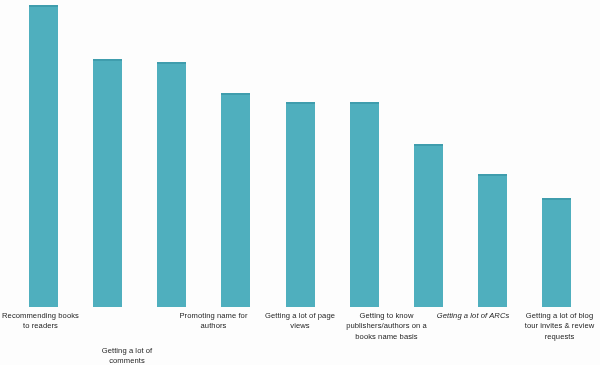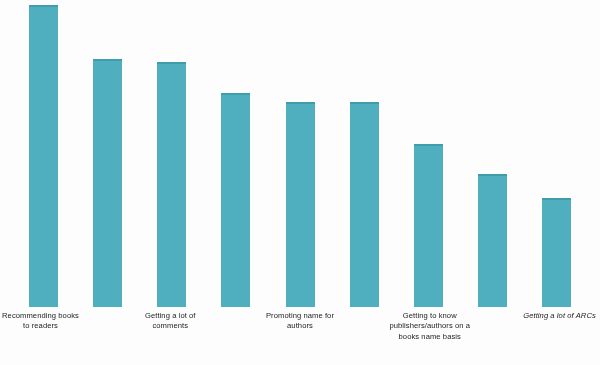--- a/index.html
+++ b/index.html
@@ -110,19 +110,21 @@
       </div>
       <div class="bar-slot">
         <div class="bar" style="height: 36%; background: rgb(79, 175, 190); border-top-color: rgb(63, 157, 173);"></div>
       </div>
 
     </div>
   </div>
 
   <div class="labels-row">
     <div class="label-slot" style="color: rgb(29, 29, 29);">Recommending books to readers</div>
-    <div class="label-slot" style="color: rgb(29, 29, 29);">Getting a lot of comments</div>
+    <div class="label-slot" style="color: rgb(29, 29, 29); margin-top: 35px;">Getting a lot of comments</div>
     <div class="label-slot" style="color: rgb(29, 29, 29);">Promoting name for authors</div>
+    <div class="label-slot" style="color: rgb(29, 29, 29);">Getting a lot of page views</div>
     <div class="label-slot" style="color: rgb(29, 29, 29);">Getting to know publishers/authors on a books name basis</div>
     <div class="label-slot" style="color: rgb(29, 29, 29); font-style: italic;">Getting a lot of ARCs</div>
+    <div class="label-slot" style="color: rgb(29, 29, 29);">Getting a lot of blog tour invites &amp; review requests</div>
   </div>
 
 </div>
 
 </body></html>

